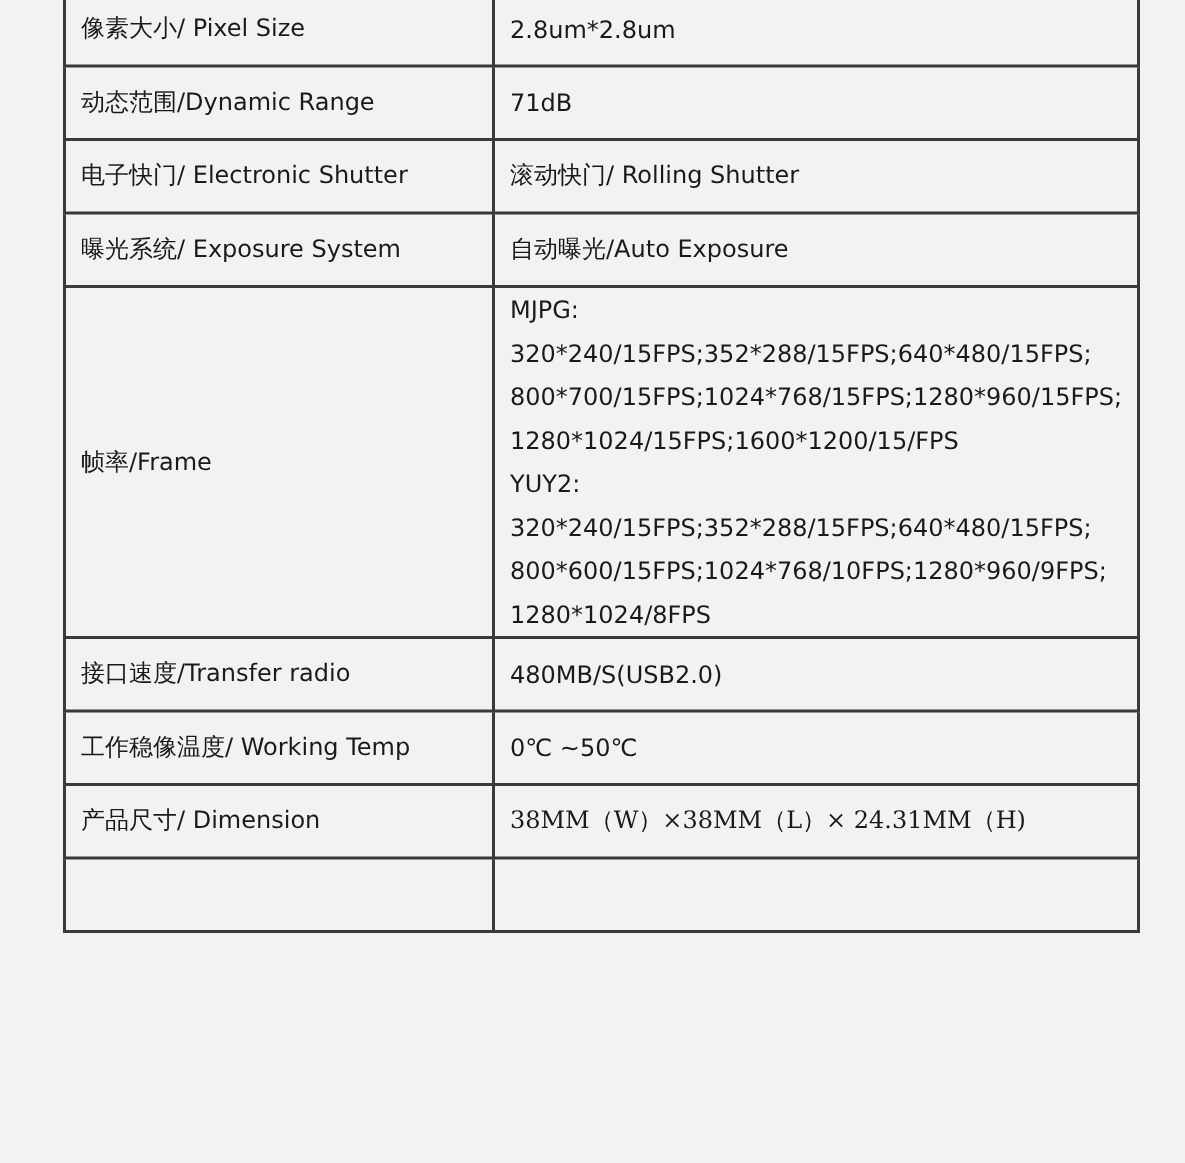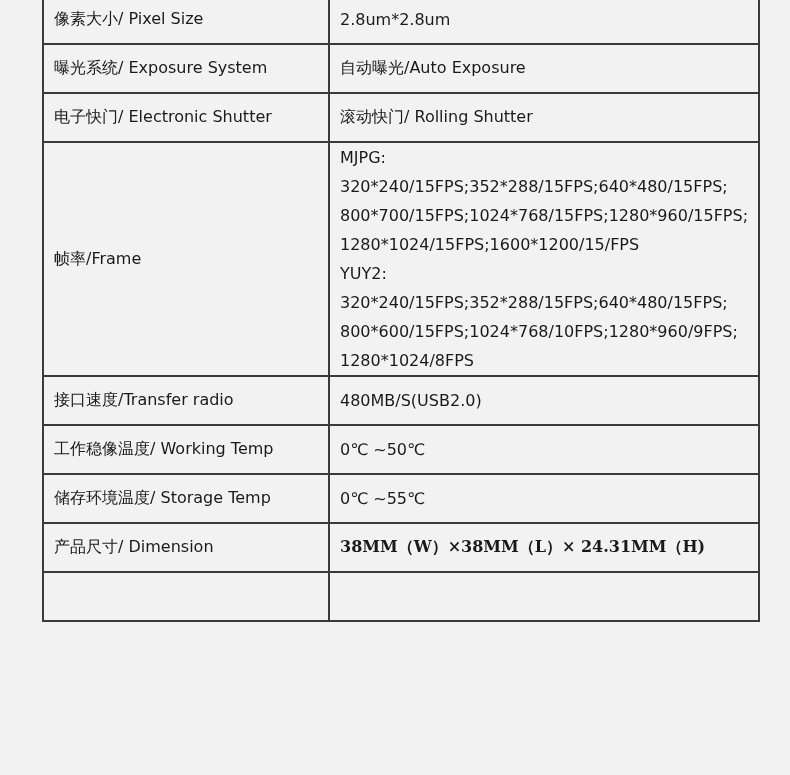--- a/index.html
+++ b/index.html
@@ -32,38 +32,42 @@
       overflow: hidden;
     }
     .spec-table td.label { width: 274px; }
     .spec-table td.value { width: 418px; }
     .spec-table tr.row { height: 49px; }
     .spec-table tr.tall { height: 234px; }
     .value-lines div {
       line-height: 29px;
       font-size: 16px;
     }
-    .serif { font-family: "DejaVu Serif", "Liberation Serif", serif; font-size: 16px; font-weight: bold; }
+    .serif { font-family: "DejaVu Serif", "Liberation Serif", serif; font-size: 16px; }
   </style>
 </head>
 <body>
 
 <table class="spec-table">
   <tbody>
     <tr class="row">
       <td class="label">像素大小/ Pixel Size</td>
       <td class="value">2.8um*2.8um</td>
     </tr>
     <tr class="row">
-      <td class="label">曝光系统/ Exposure System</td>
-      <td class="value">自动曝光/Auto Exposure</td>
+      <td class="label">动态范围/Dynamic Range</td>
+      <td class="value">71dB</td>
     </tr>
     <tr class="row">
       <td class="label">电子快门/ Electronic Shutter</td>
       <td class="value">滚动快门/ Rolling Shutter</td>
+    </tr>
+    <tr class="row">
+      <td class="label">曝光系统/ Exposure System</td>
+      <td class="value">自动曝光/Auto Exposure</td>
     </tr>
     <tr class="tall">
       <td class="label">帧率/Frame</td>
       <td class="value value-lines">
         <div>MJPG:</div>
         <div>320*240/15FPS;352*288/15FPS;640*480/15FPS;</div>
         <div>800*700/15FPS;1024*768/15FPS;1280*960/15FPS;</div>
         <div>1280*1024/15FPS;1600*1200/15/FPS</div>
         <div>YUY2:</div>
         <div>320*240/15FPS;352*288/15FPS;640*480/15FPS;</div>
@@ -73,24 +77,20 @@
     </tr>
     <tr class="row">
       <td class="label">接口速度/Transfer radio</td>
       <td class="value">480MB/S(USB2.0)</td>
     </tr>
     <tr class="row">
       <td class="label">工作稳像温度/ Working Temp</td>
       <td class="value">0℃  ~50℃</td>
     </tr>
     <tr class="row">
-      <td class="label">储存环境温度/ Storage Temp</td>
-      <td class="value">0℃  ~55℃</td>
-    </tr>
-    <tr class="row">
       <td class="label">产品尺寸/ Dimension</td>
       <td class="value serif">38MM（W）×38MM（L）× 24.31MM（H)</td>
     </tr>
     <tr class="row">
       <td class="label"></td>
       <td class="value"></td>
     </tr>
   </tbody>
 </table>
 

